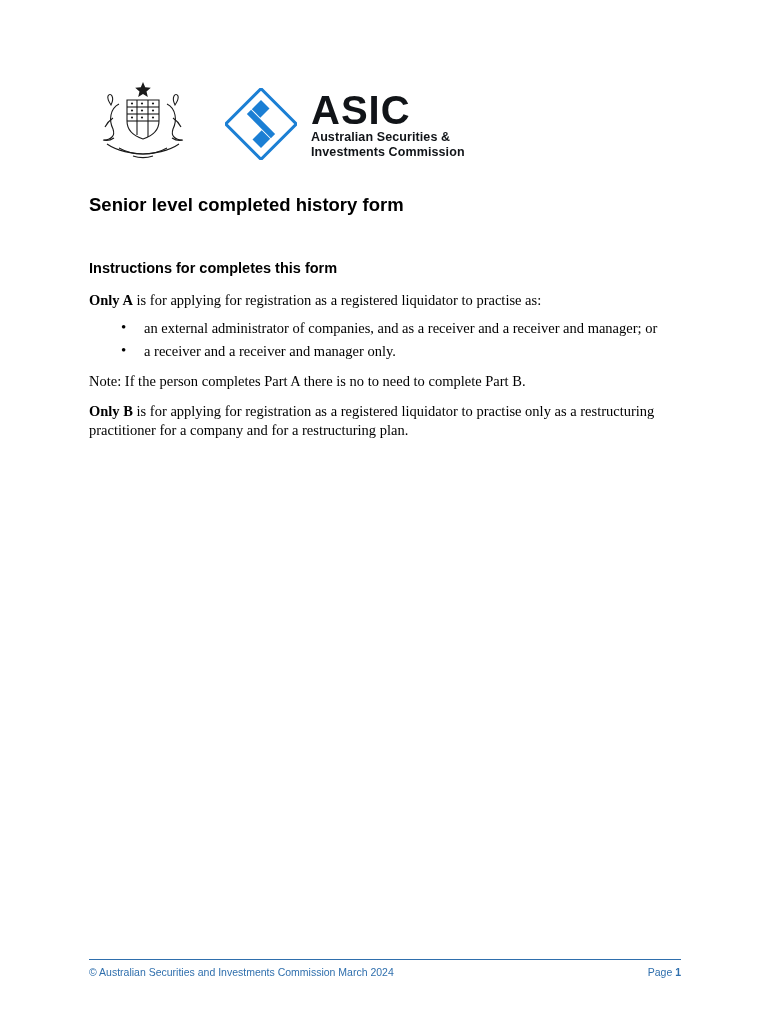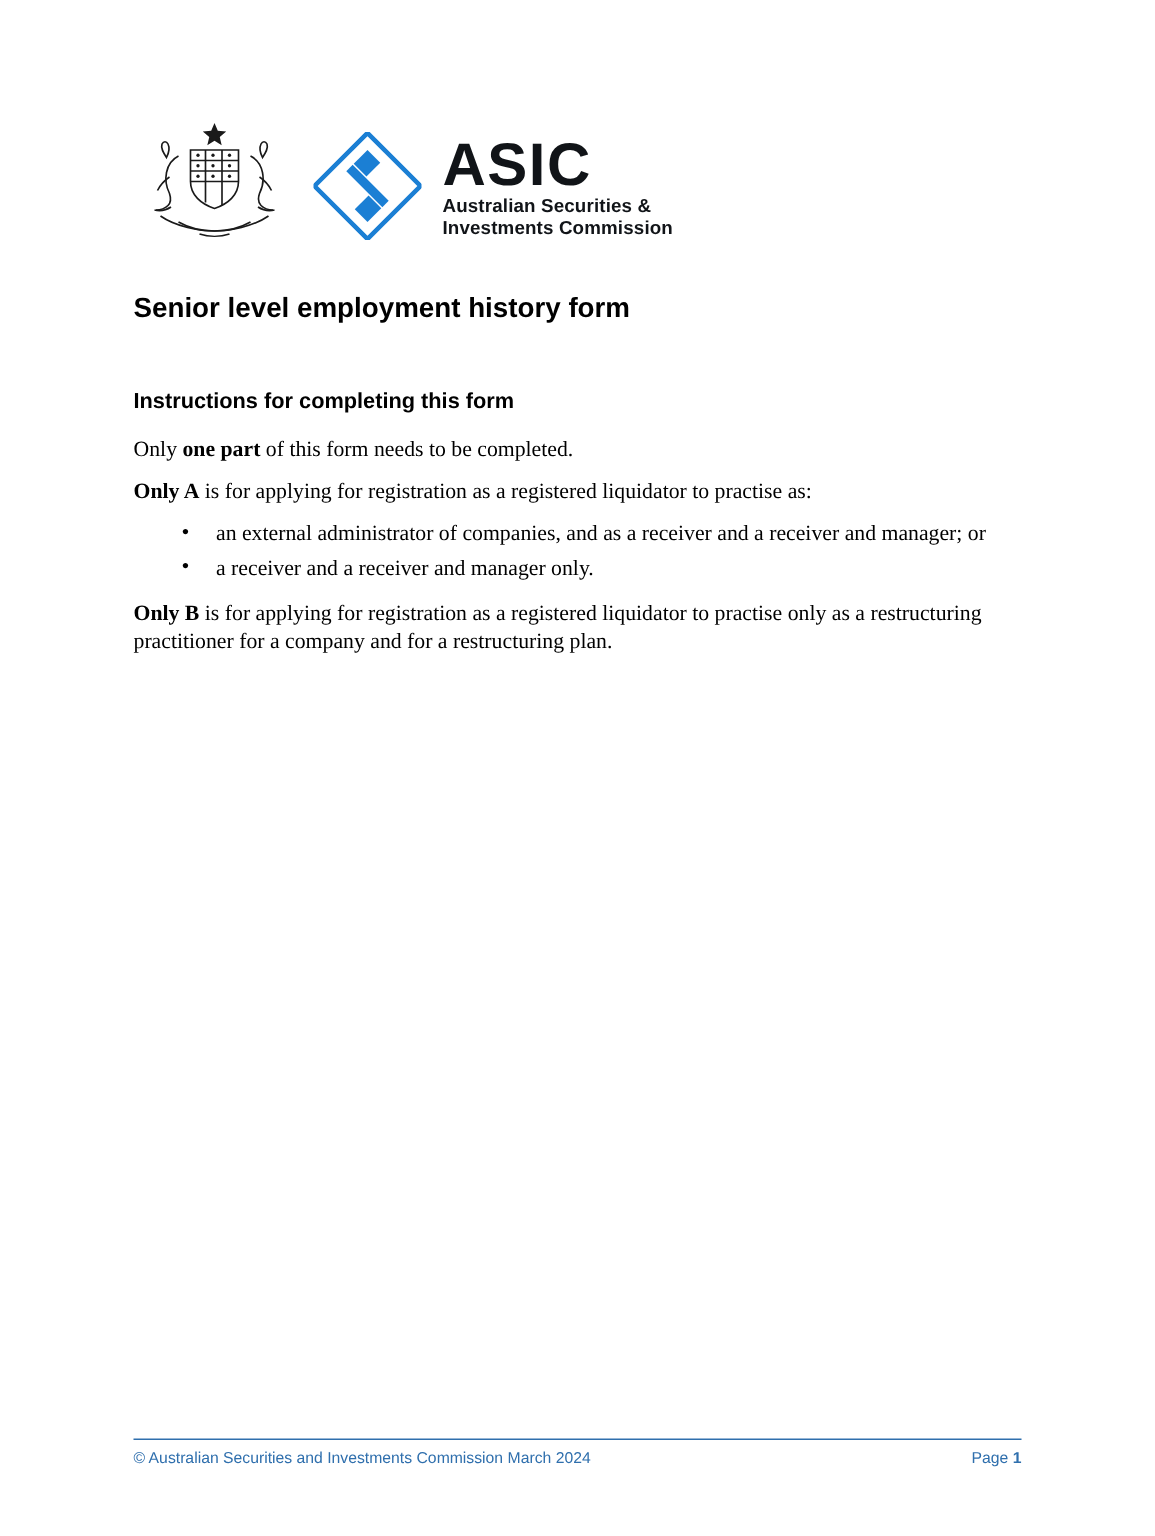--- a/index.html
+++ b/index.html
@@ -22,21 +22,21 @@
     padding: 0;
   }
 
   
   .logo-row {
     position: absolute;
     left: 89px;
     top: 78px;
     display: flex;
     align-items: flex-start;
-    gap: 12px;
+    gap: 28px;
   }
 
   .coat-of-arms {
     width: 108px;
     height: 84px;
     position: relative;
   }
   .coat-of-arms svg { display: block; }
 
   .asic-block {
@@ -223,35 +223,35 @@
         </svg>
       </div>
       <div class="asic-words">
         <div class="asic-name">ASIC</div>
         <div class="asic-sub">Australian Securities &amp;</div>
         <div class="asic-sub" style="margin-top:0">Investments Commission</div>
       </div>
     </div>
   </div>
 
-  <div class="doc-title">Senior level employment history form</div>
-
-  <div class="section-heading">Instructions for completing this form</div>
+  <div class="doc-title">Senior level completed history form</div>
+
+  <div class="section-heading">Instructions for completes this form</div>
 
   <div class="body">
 
-    <p class="tight"><span>Only </span><strong>one part</strong><span> of this form needs to be completed.</span></p>
 
     <p class="tight"><strong>Only A</strong><span> is for applying for registration as a registered liquidator to practise as:</span></p>
 
     <ul class="bullets">
       <li>an external administrator of companies, and as a receiver and a receiver and manager; or</li>
       <li>a receiver and a receiver and manager only.</li>
     </ul>
 
+    <p class="spacer-note">Note: If the person completes Part A there is no to need to complete Part B.</p>
 
     <p class="part-b"><strong>Only B</strong><span> is for applying for registration as a registered liquidator to practise only as a restructuring practitioner for a company and for a restructuring plan.</span></p>
 
   </div>
 
   <div class="footer-rule"></div>
   <div class="footer">
     <div>© Australian Securities and Investments Commission March 2024</div>
     <div class="page-num"><span>Page </span><b>1</b></div>
   </div>

